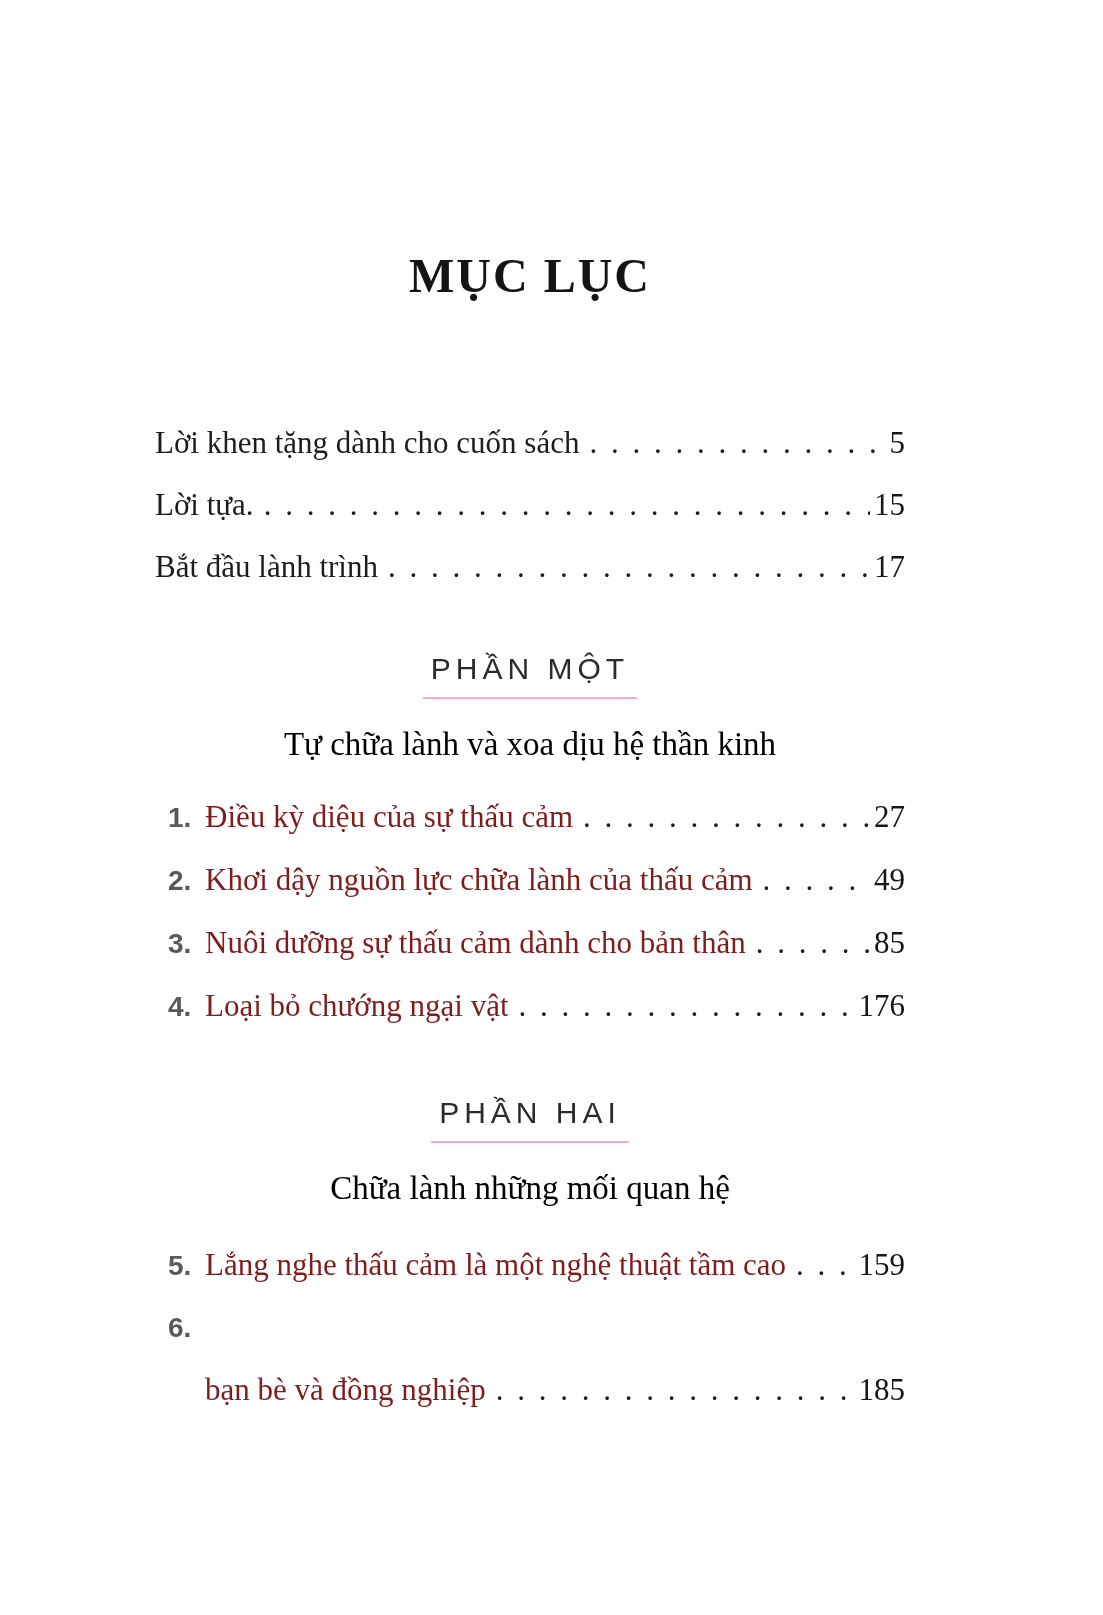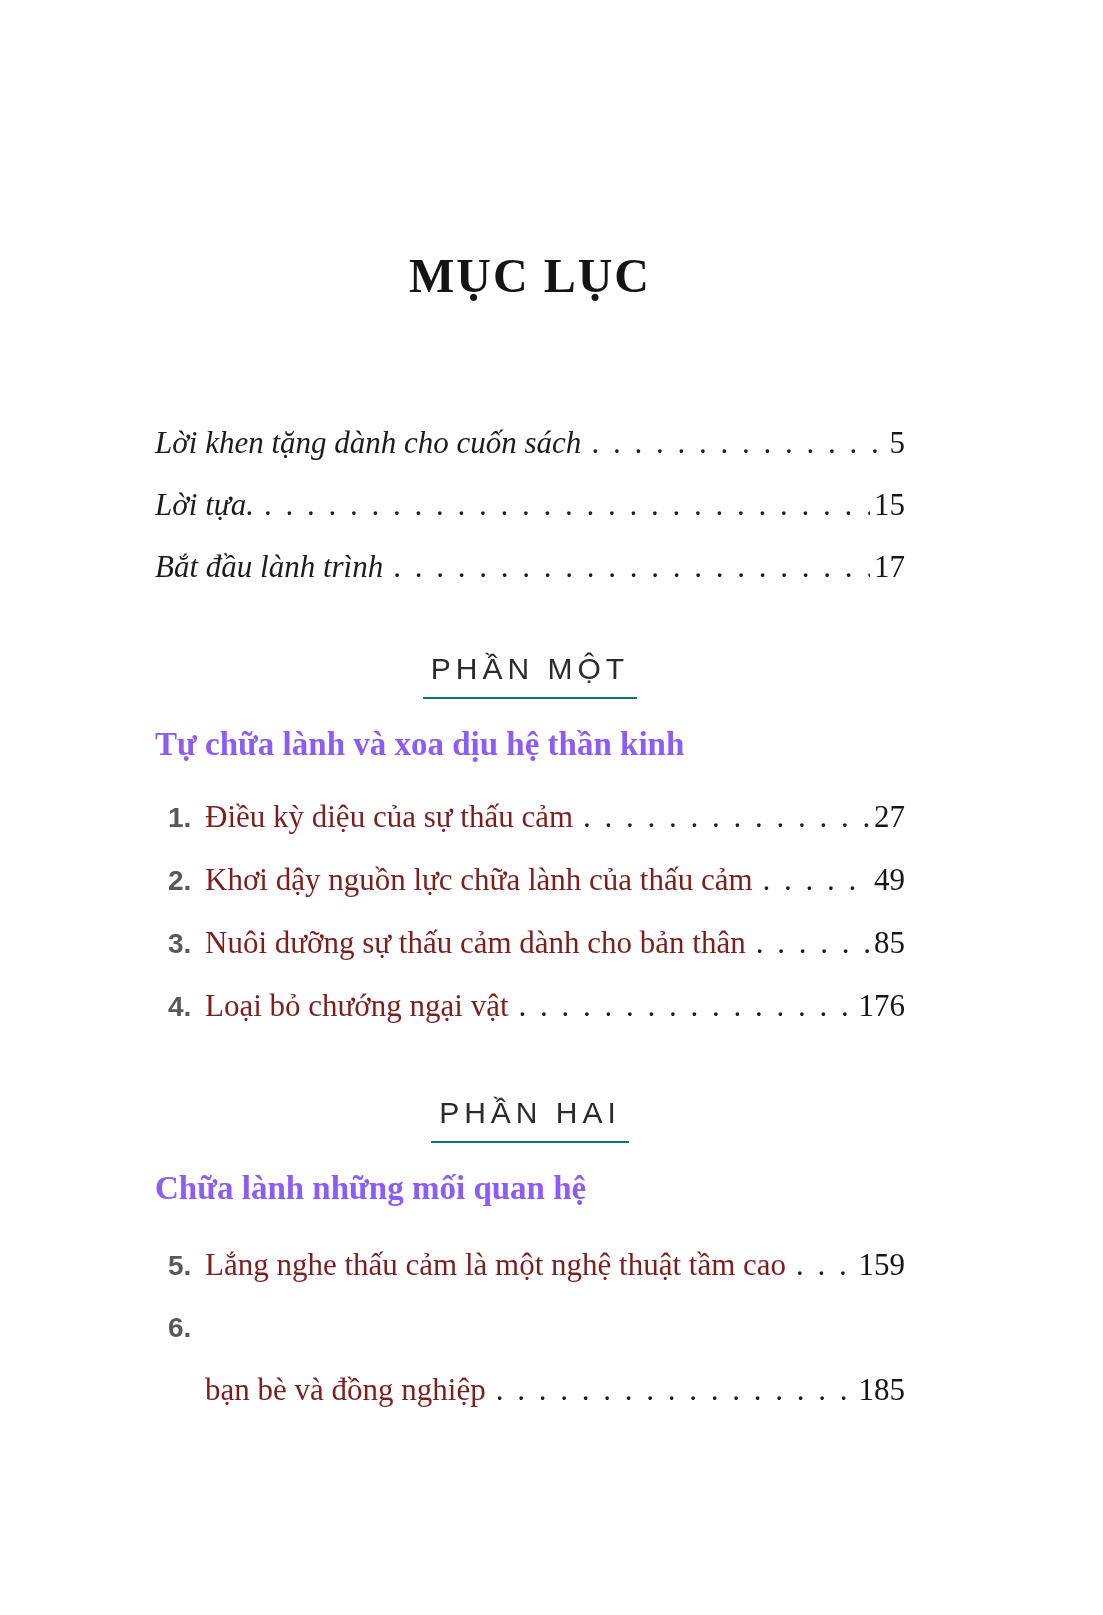--- a/index.html
+++ b/index.html
@@ -30,21 +30,20 @@
   }
   .front-matter { margin-top: 120px; }
   .row {
     display: flex;
     align-items: baseline;
     font-size: 31px;
     line-height: 40px;
     margin-bottom: 22px;
   }
   .front-matter .row .label {
-    font-style: italic;
     color: #1c1c1c;
     white-space: nowrap;
   }
   .leader {
     flex: 1;
     overflow: hidden;
     white-space: nowrap;
     letter-spacing: 3px;
     margin: 0 4px 0 10px;
     color: #1c1c1c;
@@ -56,30 +55,30 @@
   .section-label-wrap { text-align: center; }
   .part-label {
     display: inline-block;
     font-family: "Liberation Sans", "DejaVu Sans", sans-serif;
     font-weight: 300;
     font-size: 30px;
     line-height: 36px;
     letter-spacing: 5px;
     color: #2b2b2b;
     padding: 0 8px 10px 8px;
-    border-bottom: 2px solid #0f766e;
+    border-bottom: 2px solid #f9a8d4;
   }
   .part-title {
     margin: 24px 0 0 0;
-    text-align: left;
+    text-align: center;
     font-family: "Liberation Serif", "DejaVu Serif", serif;
-    font-weight: 700;
+    font-weight: 400;
     font-size: 33px;
     line-height: 42px;
-    color: #8b5cf6;
+    color: #000000;
   }
   .items { margin-top: 32px; }
   .row.numbered { padding-left: 13px; }
   .num {
     flex-shrink: 0;
     width: 37px;
     font-family: "Liberation Sans", "DejaVu Sans", sans-serif;
     font-weight: 700;
     font-size: 28px;
     color: #595959;

